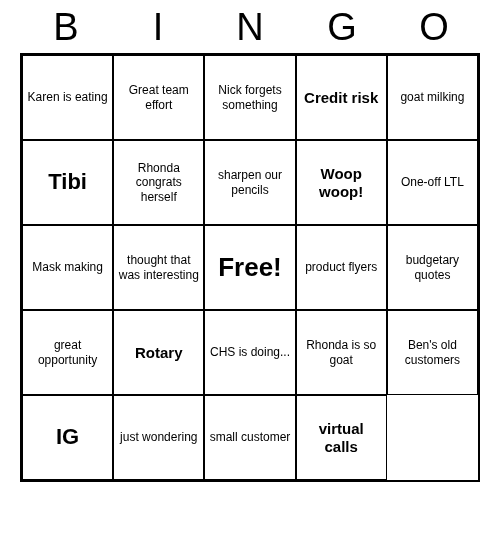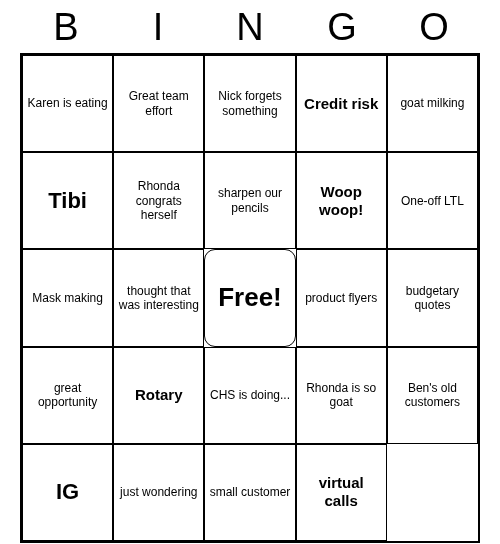--- a/index.html
+++ b/index.html
@@ -27,21 +27,21 @@
       font-weight: normal;
       width: 88px;
       text-align: center;
     }
 
     .bingo-grid {
       display: grid;
       grid-template-columns: repeat(5, 1fr);
       grid-template-rows: repeat(5, 1fr);
       width: 460px;
-      height: 490px;
+      height: 429px;
       border: 2px solid #000;
     }
 
     .bingo-cell {
       border: 1px solid #000;
       display: flex;
       align-items: center;
       justify-content: center;
       text-align: center;
       padding: 4px;
@@ -60,21 +60,20 @@
       text-align: center;
     }
 
     .bingo-cell.small-text {
       font-size: 12px;
     }
 
     .bingo-cell.free {
       font-size: 26px;
       font-weight: bold;
-      border-radius: 11px;
     }
   </style>
 </head>
 <body>
 
 <div class="bingo-header">
 
 <span class="bingo-letter">B</span>
     <span class="bingo-letter">I</span>
     <span class="bingo-letter">N</span>

